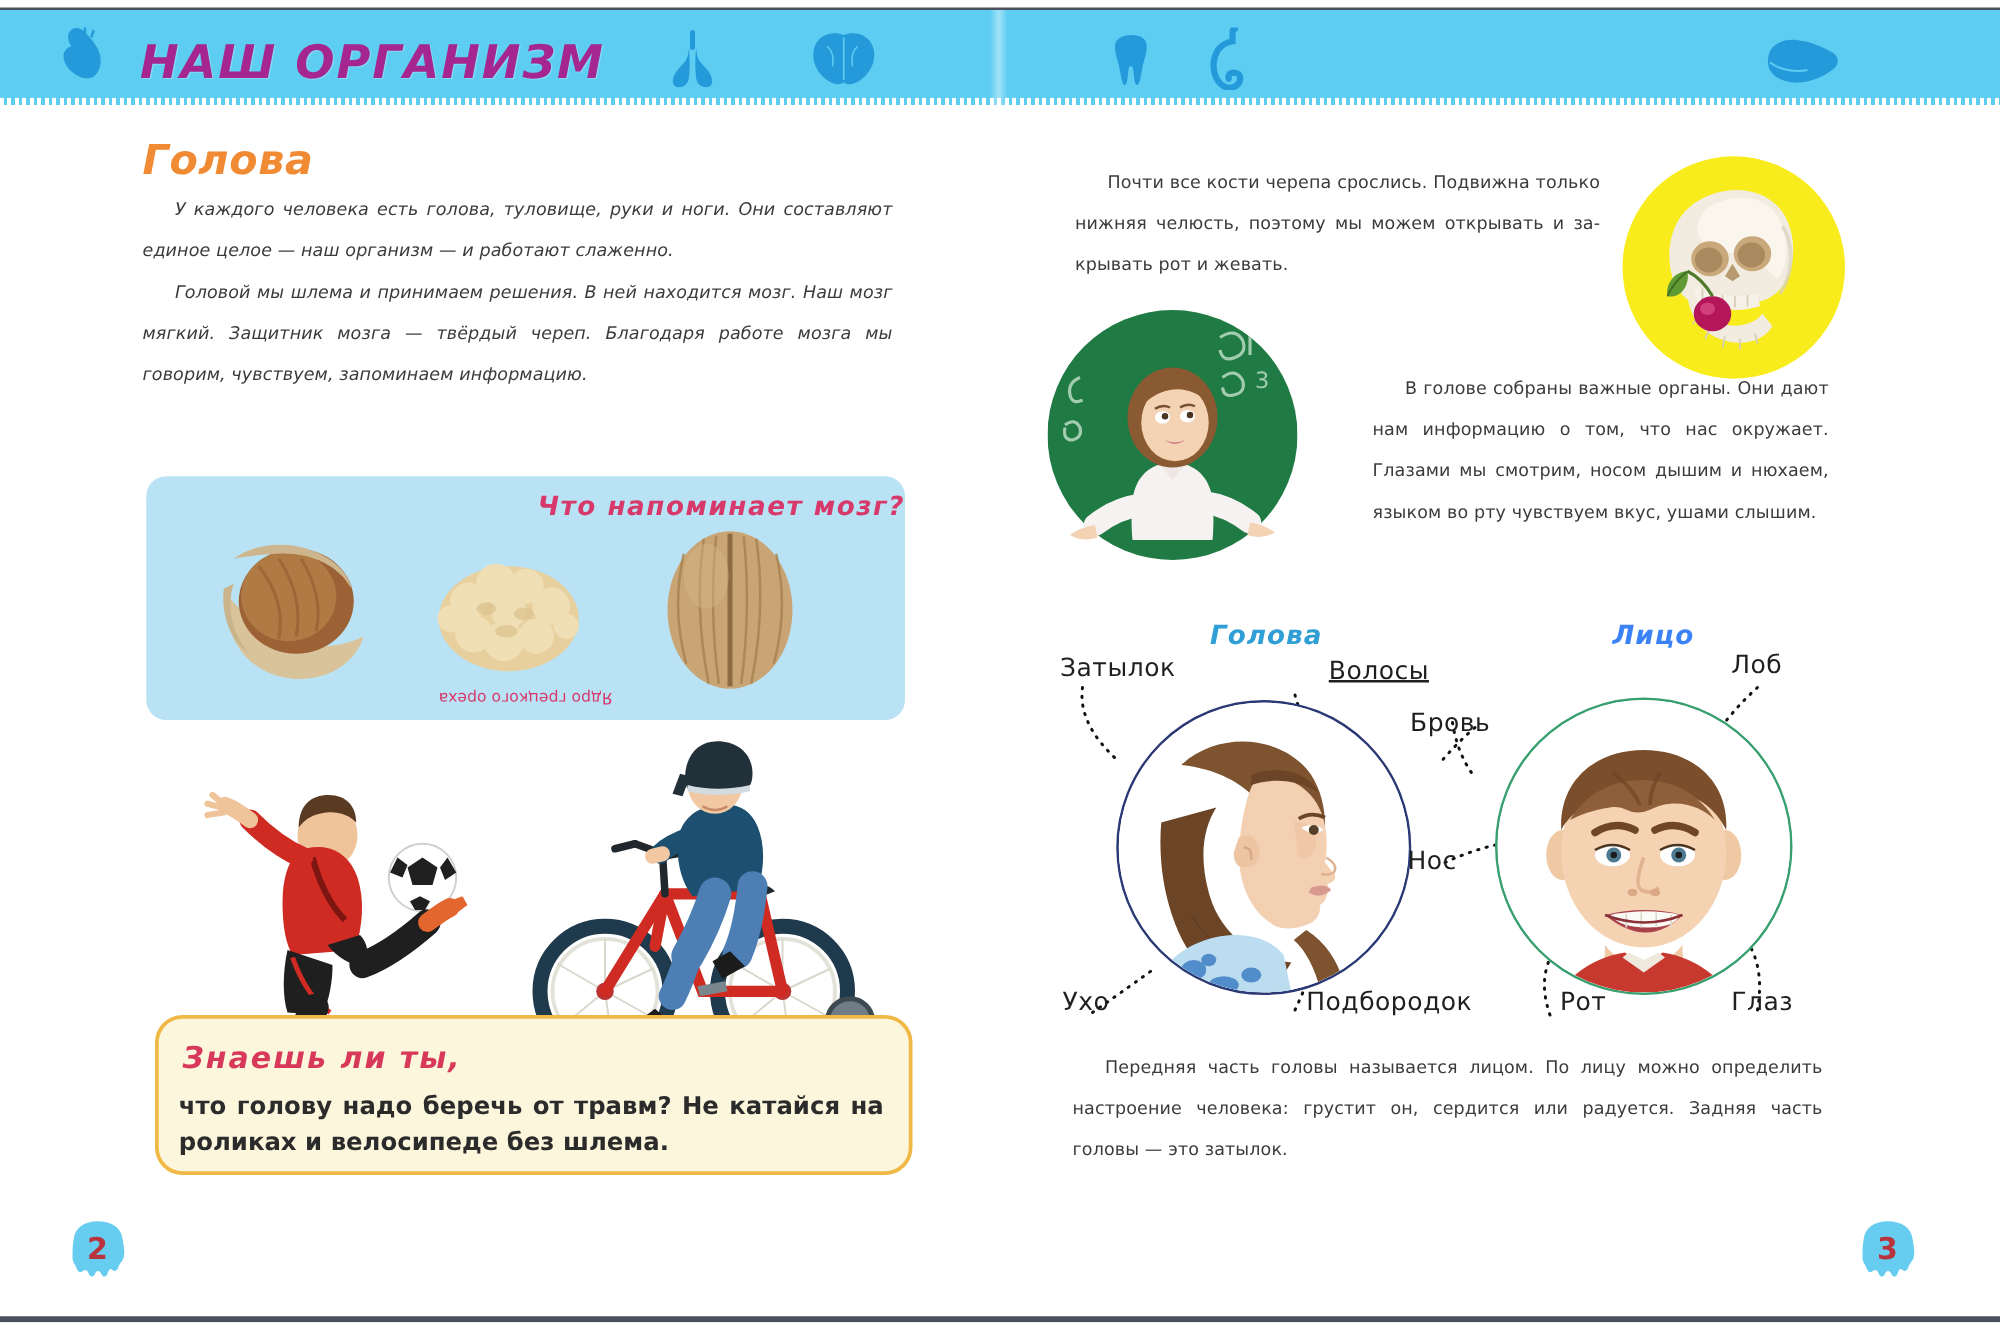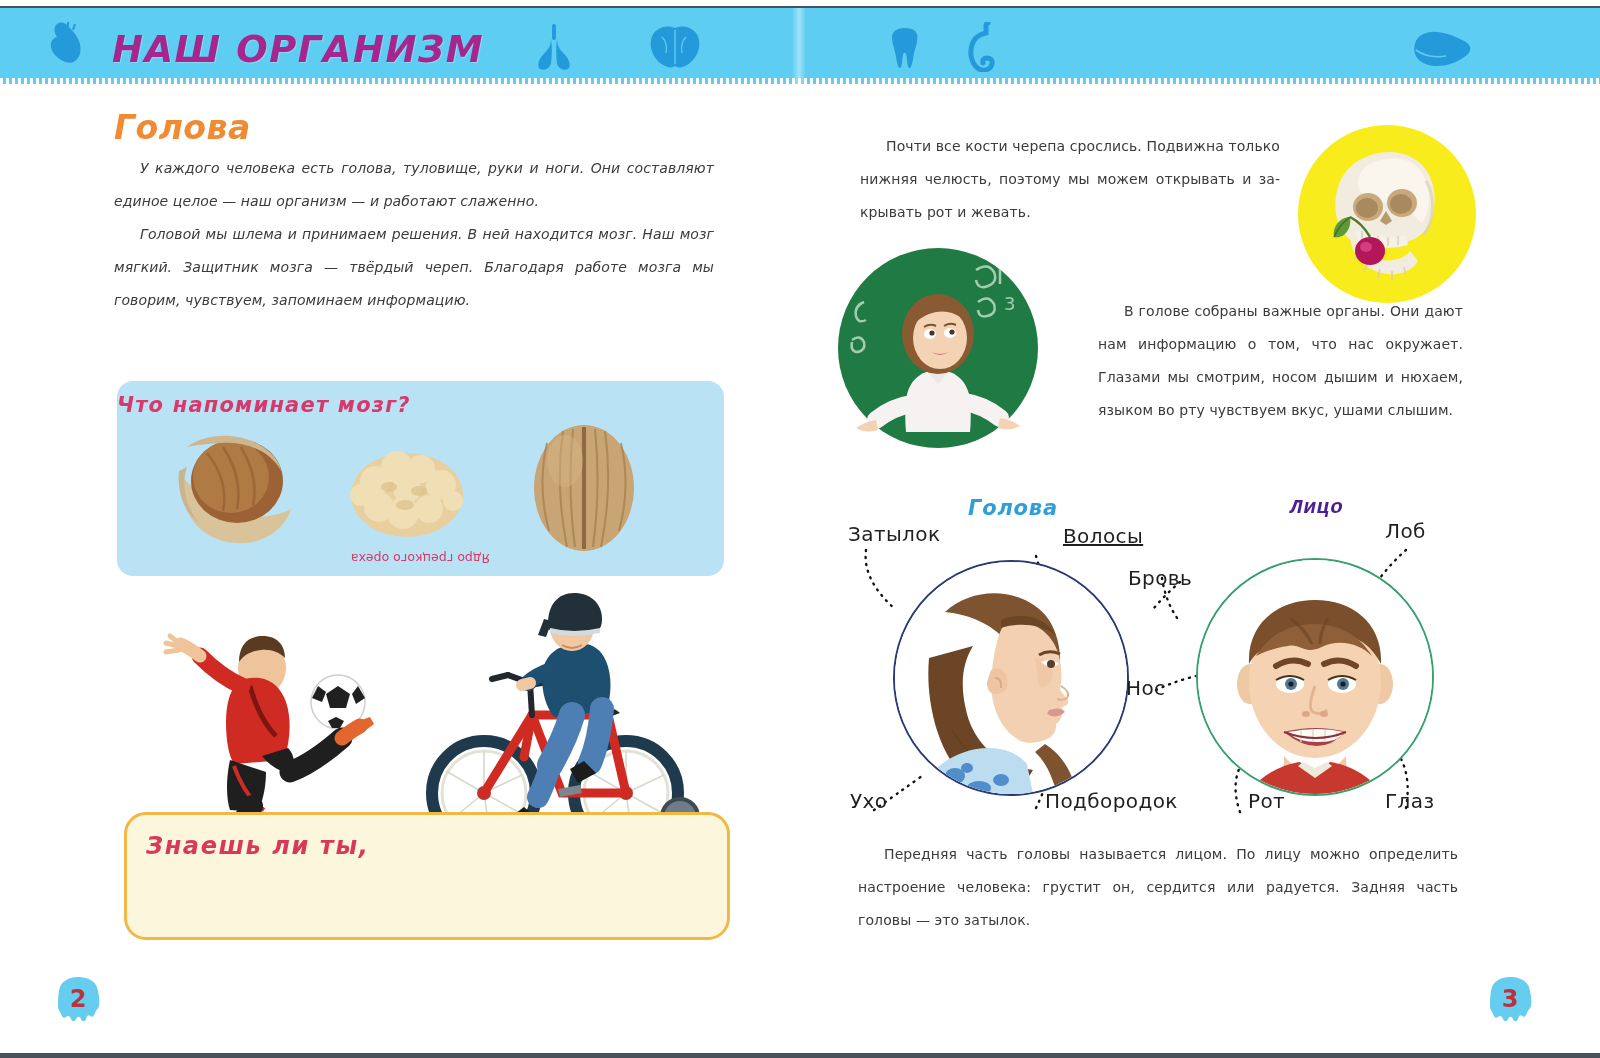--- a/index.html
+++ b/index.html
@@ -104,21 +104,21 @@
     position: absolute;
     left: 117px; top: 381px;
     width: 607px; height: 195px;
     background: #b9e3f5;
     border-radius: 16px;
     overflow: hidden;
   }
   .quiz-question {
     position: absolute;
     left: 0; top: 12px; width: 100%;
-    text-align: left;
+    text-align: right;
     font-family: "DejaVu Sans", sans-serif;
     font-weight: 700;
     font-style: italic;
     font-size: 21px;
     color: #d8396b;
     letter-spacing: 1.2px;
   }
   .quiz-answer {
     position: absolute;
     left: 0; bottom: 10px; width: 100%;
@@ -191,21 +191,21 @@
   
   .diagram-title {
     position: absolute;
     font-family: "DejaVu Sans", sans-serif;
     font-weight: 700;
     font-style: italic;
     font-size: 21px;
     letter-spacing: .8px;
   }
   .title-golova { left: 968px; top: 496px; color: #2f9fd6; }
-  .title-lico   { left: 1290px; top: 496px; color: #4c1d95; font-family: Liberation Mono, monospace; }
+  .title-lico   { left: 1290px; top: 496px; color: #3b82f6; }
 
   .head-circle {
     position: absolute;
     border-radius: 50%;
     overflow: hidden;
   }
   .circle-girl {
     left: 893px; top: 560px;
     width: 232px; height: 232px;
     border: 2px solid #2b3a75;
@@ -436,20 +436,21 @@
 
     <path d="M112 232 l-16 12 l10 14 l22 -12z" fill="#1c1c1c"></path>
     <path d="M96 244 l-4 8 l12 12 l6 -6z" fill="#e8e4d8"></path>
     <path d="M172 186 l-14 8 l8 14 l18 -10z" fill="#1c1c1c"></path>
 
     <path d="M146 214 l22 -4 l2 8 l-22 4z" fill="#7b878f"></path>
   </svg>
 
   <div class="fact-box"></div>
   <div class="fact-title" style="left:146px; top:832px;">Знаешь ли ты,</div>
+  <div class="fact-text" style="left:143px; top:870px; width:564px;">что голову надо беречь от травм? Не катайся на роликах и велосипеде без шлема.</div>
 
   <div class="page-num page-num-left">
     <svg class="blob" viewBox="0 0 52 48">
       <path d="M7 16c1 -9 9 -14 19 -14c11 0 19 5 20 14c1 6 2 10 1 15c-1 3 -3 4 -4 7c-1 3 -3 5 -5 3c-2 -2 -3 0 -4 3c-1 3 -4 3 -5 0c-1 -3 -4 -3 -5 0c-1 3 -4 3 -5 0c-1 -3 -3 -4 -5 -2c-2 2 -4 0 -5 -3c-1 -3 -3 -4 -3 -8c0 -5 0 -10 1 -15z"></path>
     </svg>
     <span>2</span>
   </div>
 
   <div class="body-text" id="right-text-1">
     <p class="indent">Почти все кости черепа срослись. Подвижна только нижняя челюсть, поэтому мы можем открывать и за­крывать рот и жевать.</p>

